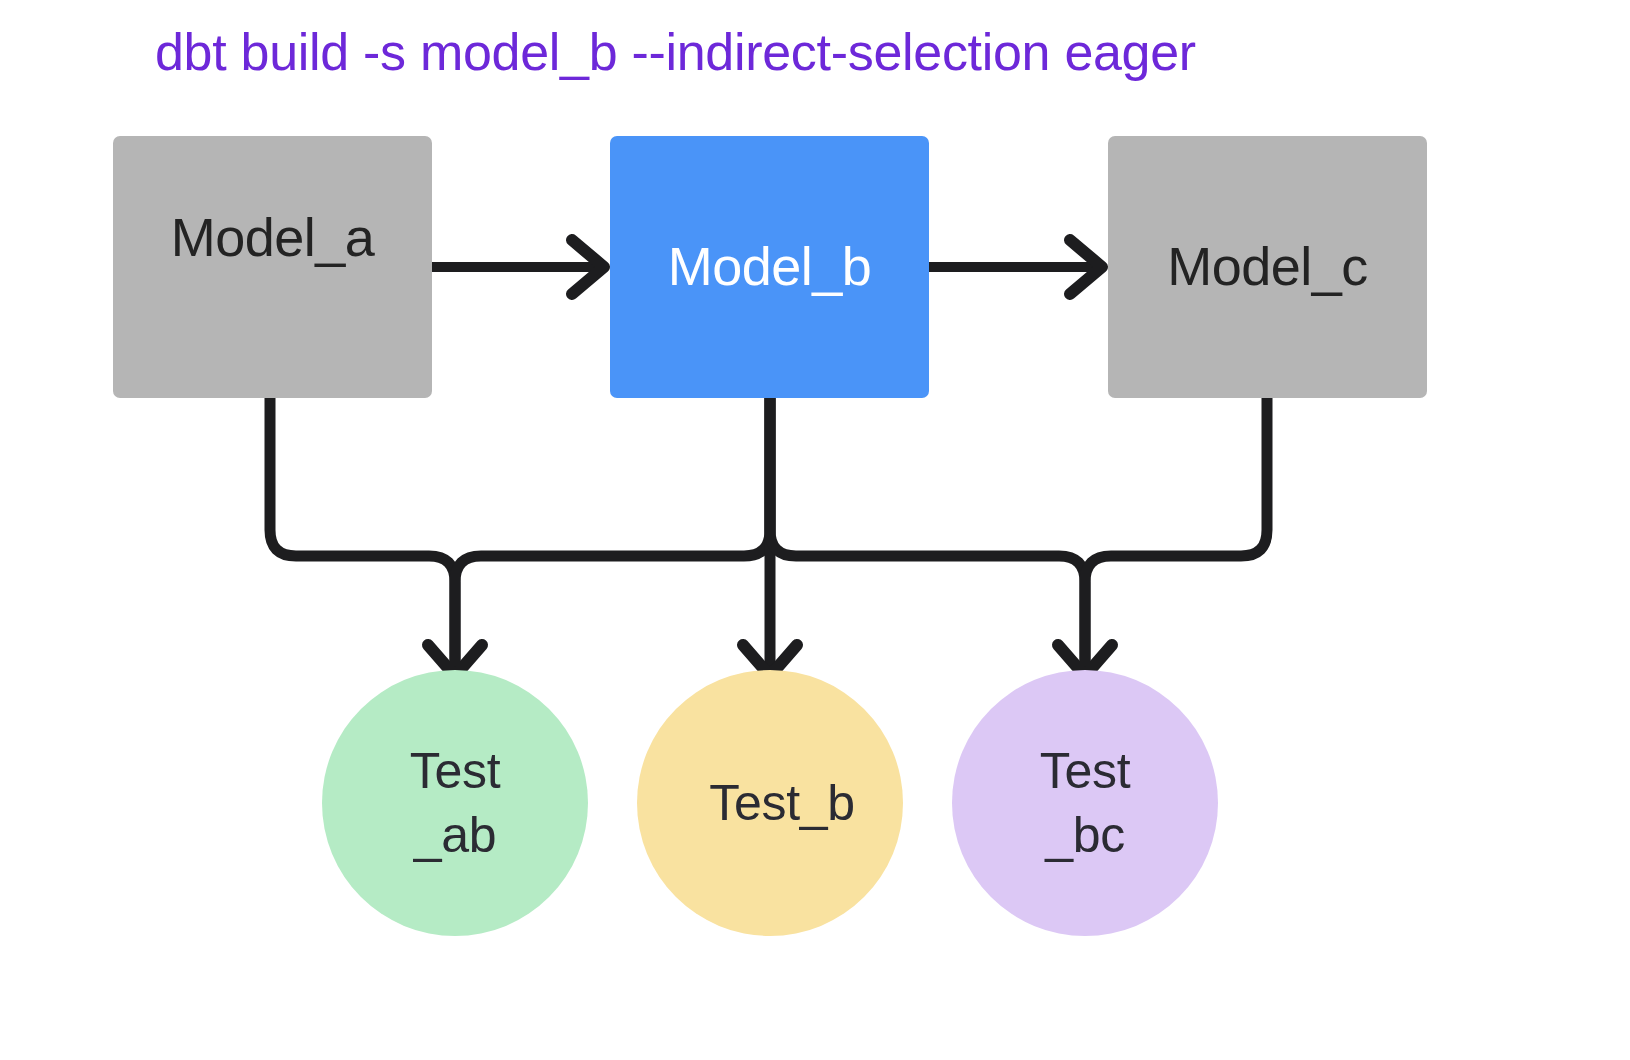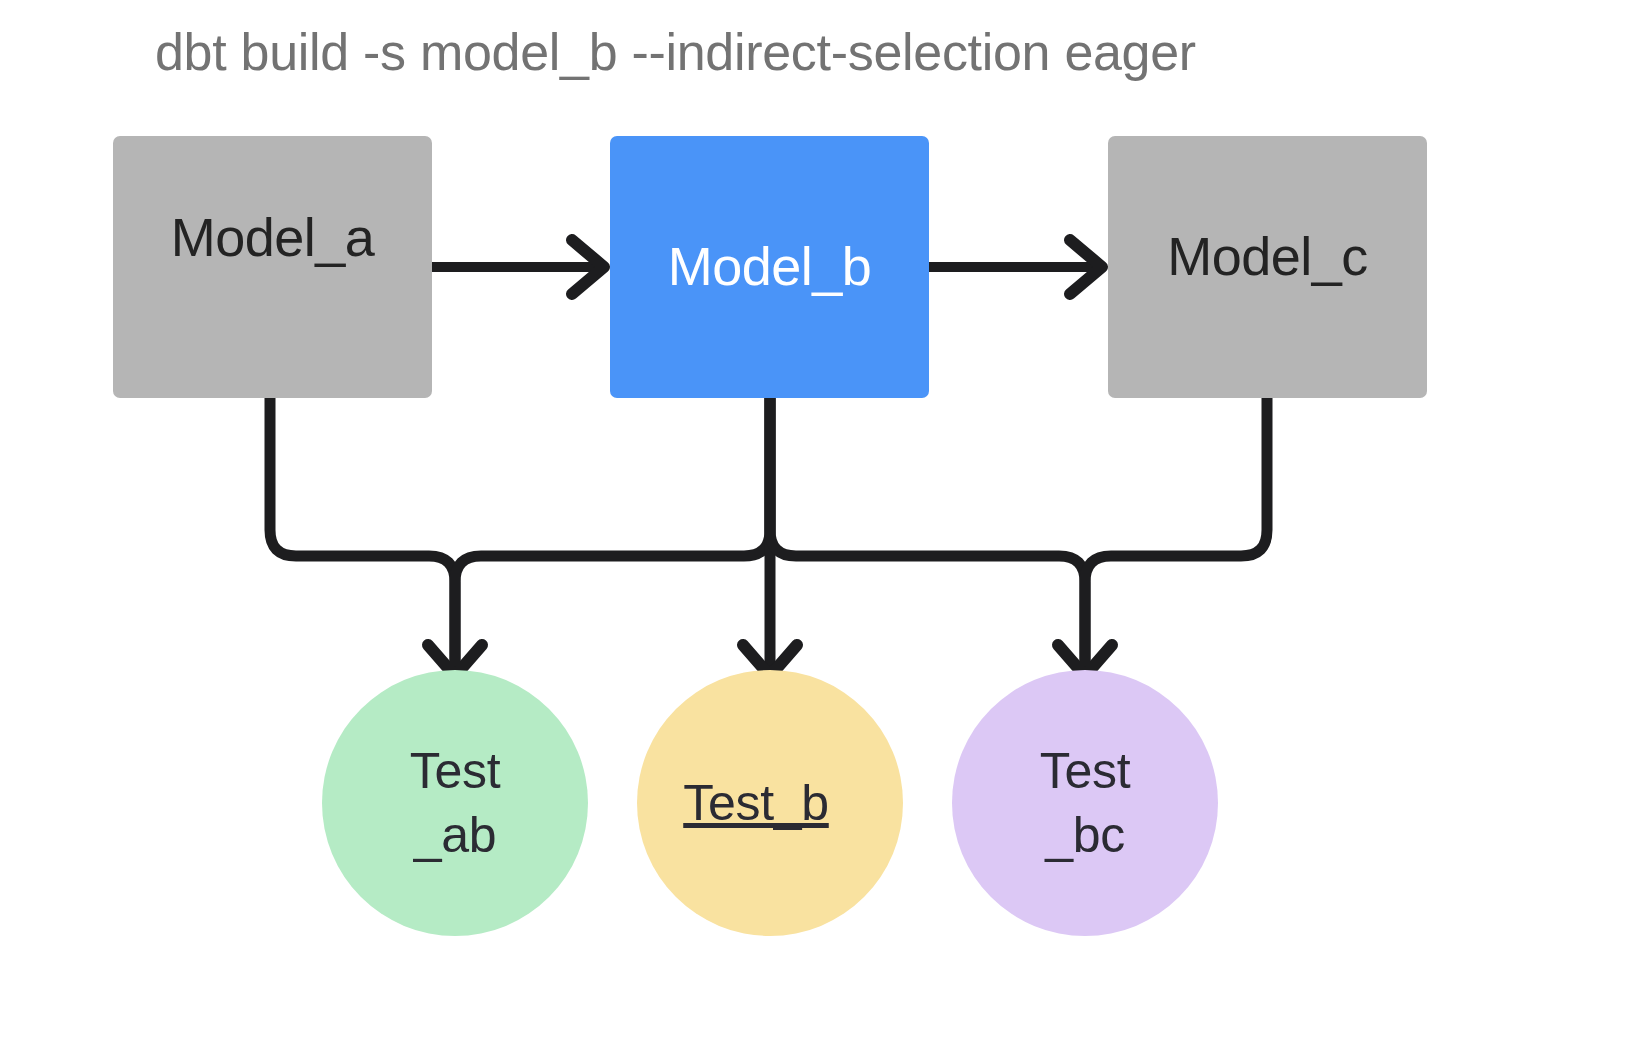--- a/index.html
+++ b/index.html
@@ -33,21 +33,21 @@
     text-align: center;
     pointer-events: none;
     white-space: pre;
     line-height: 1.28;
   }
   .title-text {
     position: absolute;
     left: 155px;
     top: 22px;
     font-size: 52px;
-    color: #737373;
+    color: #6d28d9;
     letter-spacing: -0.3px;
     white-space: nowrap;
   }
   .model-text {
     font-size: 54px;
     letter-spacing: -0.5px;
   }
   .model-gray-text { color: #232323; }
   .model-blue-text { color: #ffffff; text-align: right; }
   .test-text {
@@ -116,28 +116,28 @@
       <circle cx="455" cy="803" r="133" fill="#b5ebc5"></circle>
       <circle cx="770" cy="803" r="133" fill="#f9e2a0"></circle>
       <circle cx="1085" cy="803" r="133" fill="#dcc8f5"></circle>
     </g>
   </svg>
 
   <div class="node-label model-text model-gray-text" style="left:113px; top:136px; width:319px; height:204px;">Model_a</div>
 
   <div class="node-label model-text model-blue-text" style="left:610px; top:136px; width:319px; height:262px;">Model_b</div>
 
-  <div class="node-label model-text model-gray-text" style="left:1108px; top:126px; width:319px; height:262px;">Model_c</div>
+  <div class="node-label model-text model-gray-text" style="left:1108px; top:136px; width:319px; height:262px;">Model_c</div>
 
   <div class="node-label test-text" style="left:322px; top:670px; width:266px; height:266px;">
     <span>Test</span>
     <span>_ab</span>
   </div>
 
-  <div class="node-label test-text" style="left:623px; top:670px; width:266px; height:266px;text-decoration:underline;">
+  <div class="node-label test-text" style="left:649px; top:670px; width:266px; height:266px;">
     <span>Test_b</span>
   </div>
 
   <div class="node-label test-text" style="left:952px; top:670px; width:266px; height:266px;">
     <span>Test</span>
     <span>_bc</span>
   </div>
 
 </div>
 

